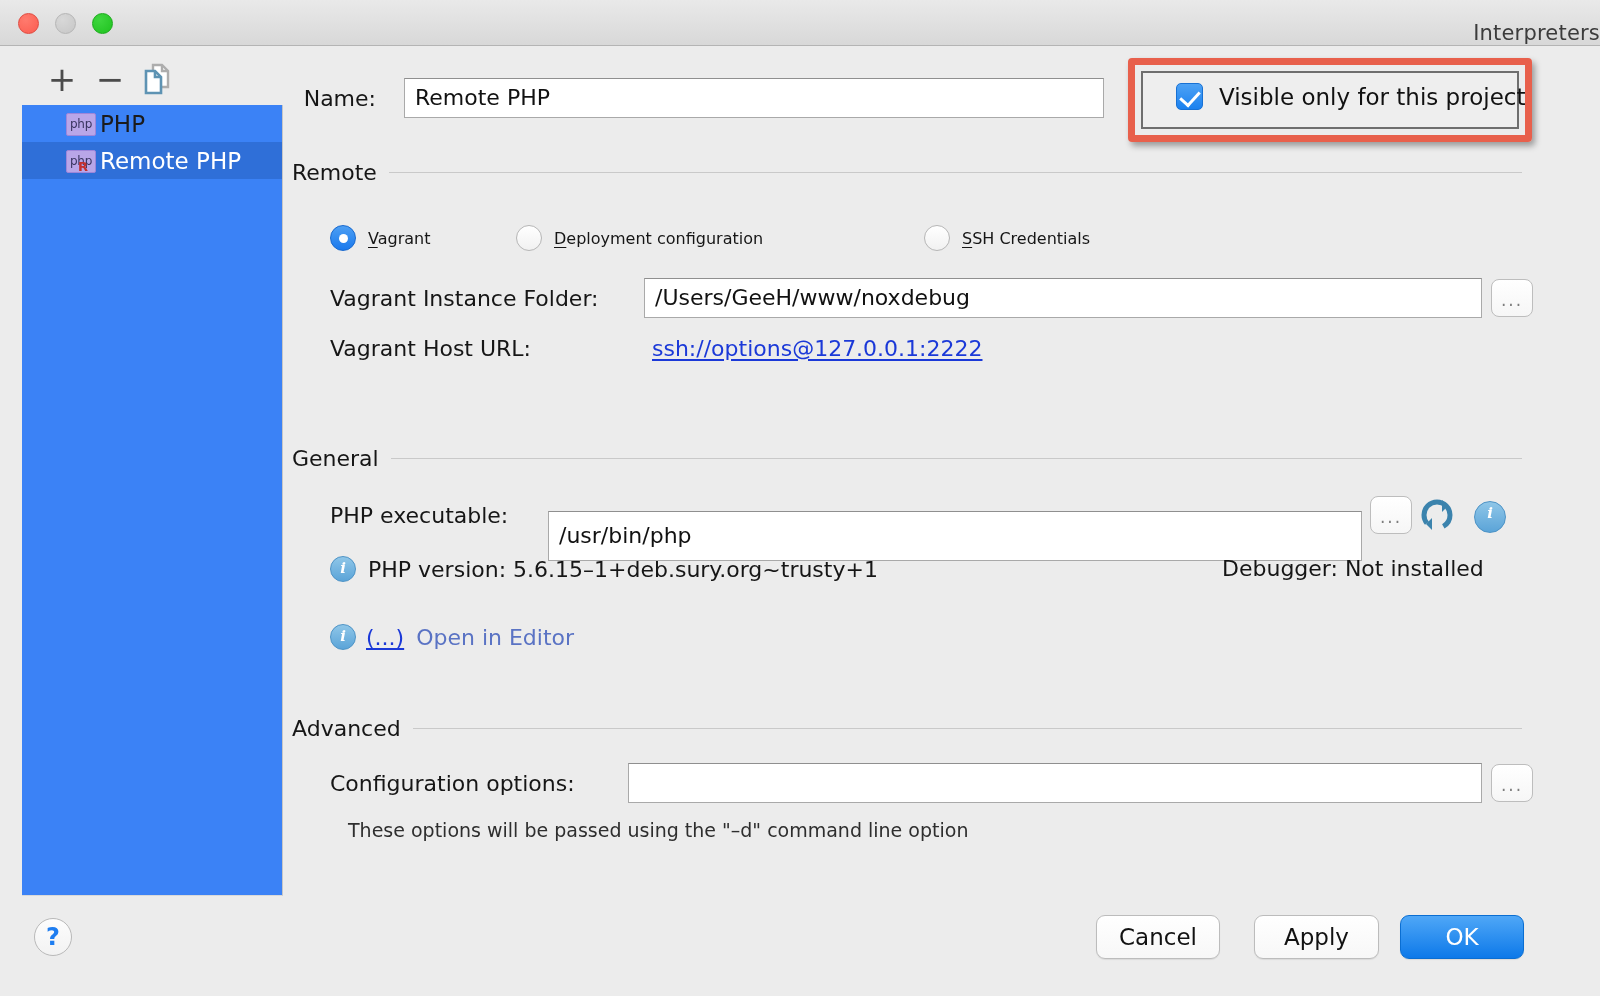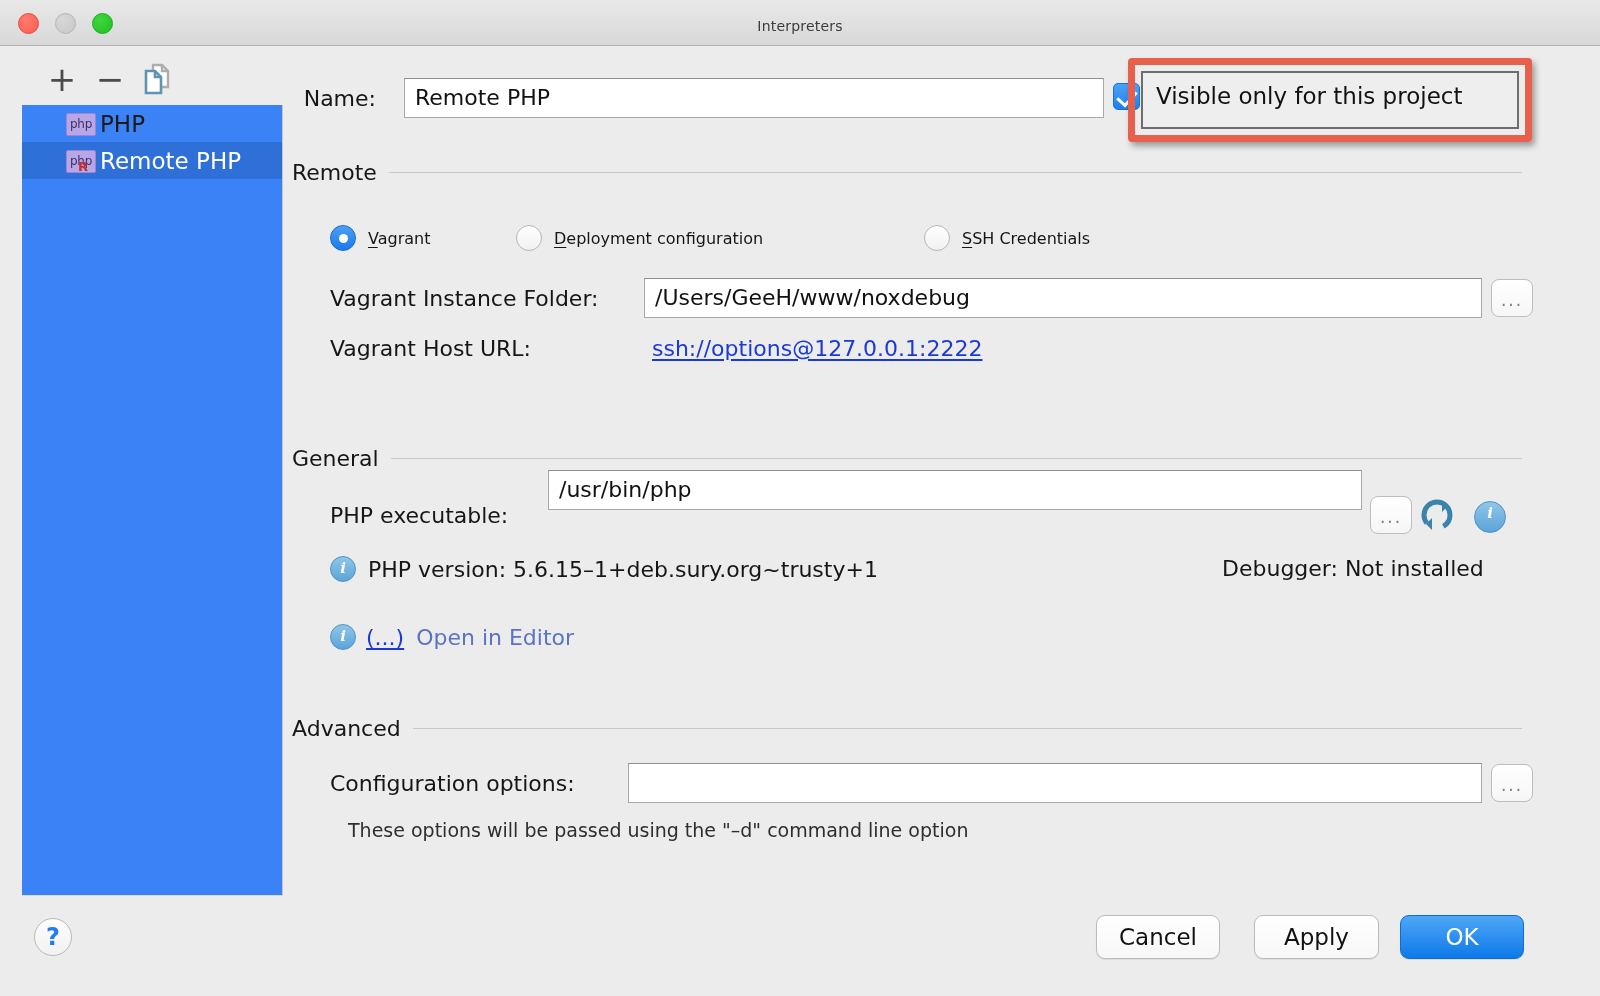--- a/index.html
+++ b/index.html
@@ -11,23 +11,23 @@
   }
   #win{position:relative;width:1600px;height:996px;background:#ececec;}
 
   
   .titlebar{
     position:absolute;left:0;top:0;width:1600px;height:45px;
     background:linear-gradient(180deg,#e9e9e9 0%,#d8d8d8 100%);
     border-bottom:1px solid #b4b4b4;
   }
   .title-text{
-    position:absolute;left:0;top:4px;width:1600px;height:45px;
-    line-height:45px;text-align:center;
-    font-size:14px;color:#3b3b3b;letter-spacing:.2px;
+    position:absolute;left:0;top:11px;width:1600px;height:45px;
+    line-height:45px;text-align:right;
+    font-size:21px;color:#3b3b3b;letter-spacing:.2px;
   }
   .traffic{position:absolute;top:13px;width:19px;height:19px;border-radius:50%;}
   .t-close{left:18px;background:radial-gradient(circle at 35% 30%,#ff7b6e,#fb5c50);border:1px solid #e0483d;}
   .t-min{left:55px;background:radial-gradient(circle at 35% 30%,#d8d8d8,#c6c6c6);border:1px solid #b5b5b5;}
   .t-max{left:92px;background:radial-gradient(circle at 35% 30%,#3ed63e,#1fc21f);border:1px solid #18ab18;}
 
   
   .left-toolbar{position:absolute;left:22px;top:58px;width:260px;height:48px;}
   .tb-btn{position:absolute;top:0;width:40px;height:44px;cursor:default;}
   .tb-plus{left:20px;}
@@ -117,21 +117,21 @@
   
   .hl-box{
     position:absolute;left:1128px;top:58px;width:404px;height:84px;
     border:7px solid #e8604c;border-radius:4px;box-sizing:border-box;
     box-shadow:3px 4px 6px rgba(0,0,0,.35);
   }
   .hl-inner{
     position:absolute;left:1141px;top:71px;width:378px;height:58px;
     background:#eeeeee;border:2px solid #6e6e6e;box-sizing:border-box;
   }
-  .cb-row{position:absolute;left:1113px;top:83px;display:flex;}
+  .cb-row{position:absolute;left:1176px;top:83px;display:flex;align-items:center;}
   .checkbox{
     width:27px;height:27px;border-radius:5px;flex:none;
     background:linear-gradient(180deg,#4da2f5,#1b81ef);
     border:1px solid #1871d4;position:relative;box-sizing:border-box;
   }
   .checkbox .tick{
     position:absolute;left:7px;top:3px;width:9px;height:16px;
     border:solid #ffffff;border-width:0 3px 3px 0;transform:rotate(42deg);
   }
   .cb-label{font-size:23px;color:#111;margin-left:16px;white-space:nowrap;}
@@ -248,21 +248,21 @@
 
     <div class="lbl-left" style="left:38px;top:278px;">Vagrant Host URL:</div>
     <div class="lbl-left link" style="left:360px;top:278px;">ssh://options@127.0.0.1:2222</div>
 
     <div class="section" style="top:388px;">
       <span class="stitle">General</span>
       <span class="srule"></span>
     </div>
 
     <div class="lbl-left" style="left:38px;top:445px;">PHP executable:</div>
-    <div class="textfield" style="left:256px;top:412px;width:814px;height:40px;">/usr/bin/php</div>
+    <div class="textfield" style="left:256px;top:453px;width:814px;height:50px;">/usr/bin/php</div>
     <div class="browse-btn" style="left:1078px;top:438px;">...</div>
 
     <div class="refresh-ico" style="left:1128px;top:440px;">
       <svg width="34" height="34" viewBox="0 0 34 34">
         <path d="M17 4 a13 13 0 0 1 0 26 a13 13 0 0 1 0 -26" fill="none" stroke="#3b83ad" stroke-width="5" stroke-dasharray="34 18 34 18"></path>
         <path d="M22 2 l6 6 l-6 6 z" fill="#3b83ad"></path>
         <path d="M12 32 l-6 -6 l6 -6 z" fill="#3b83ad"></path>
       </svg>
     </div>
 

